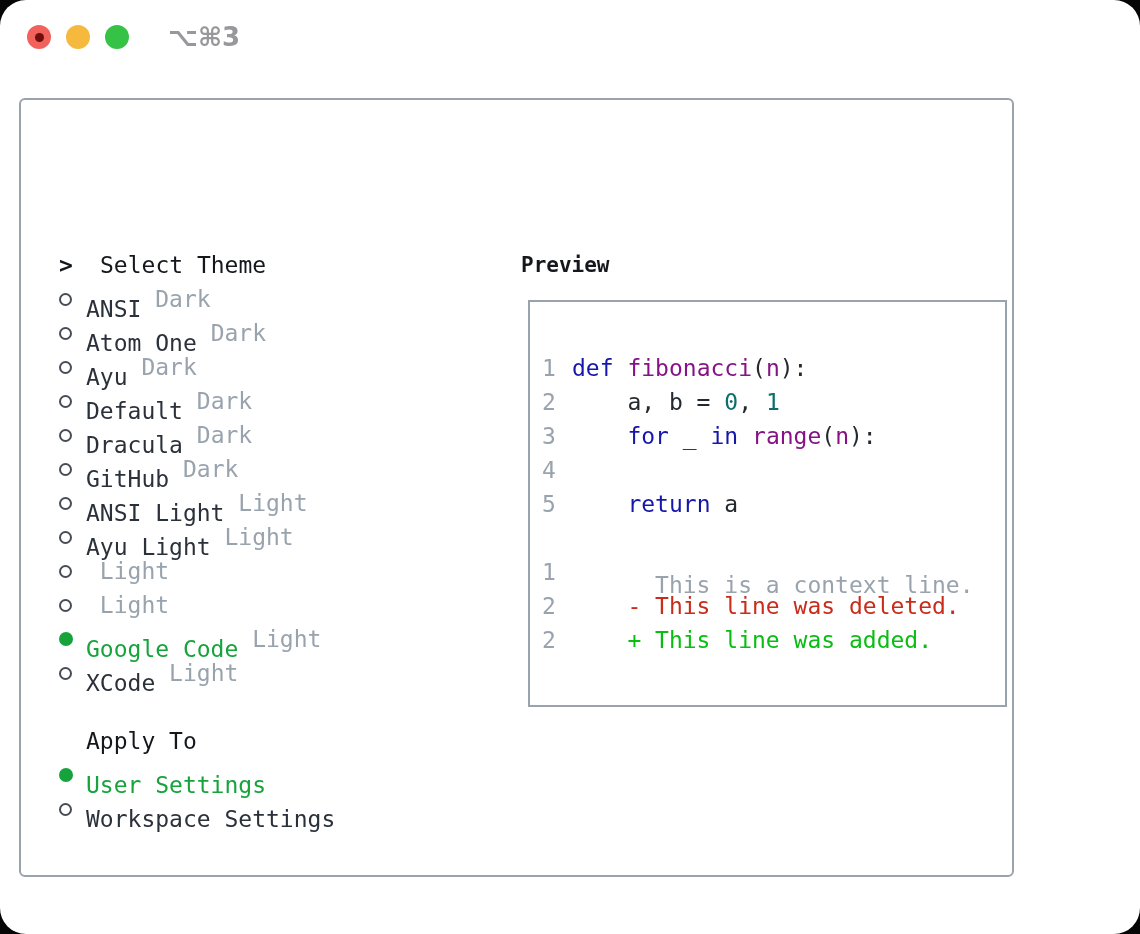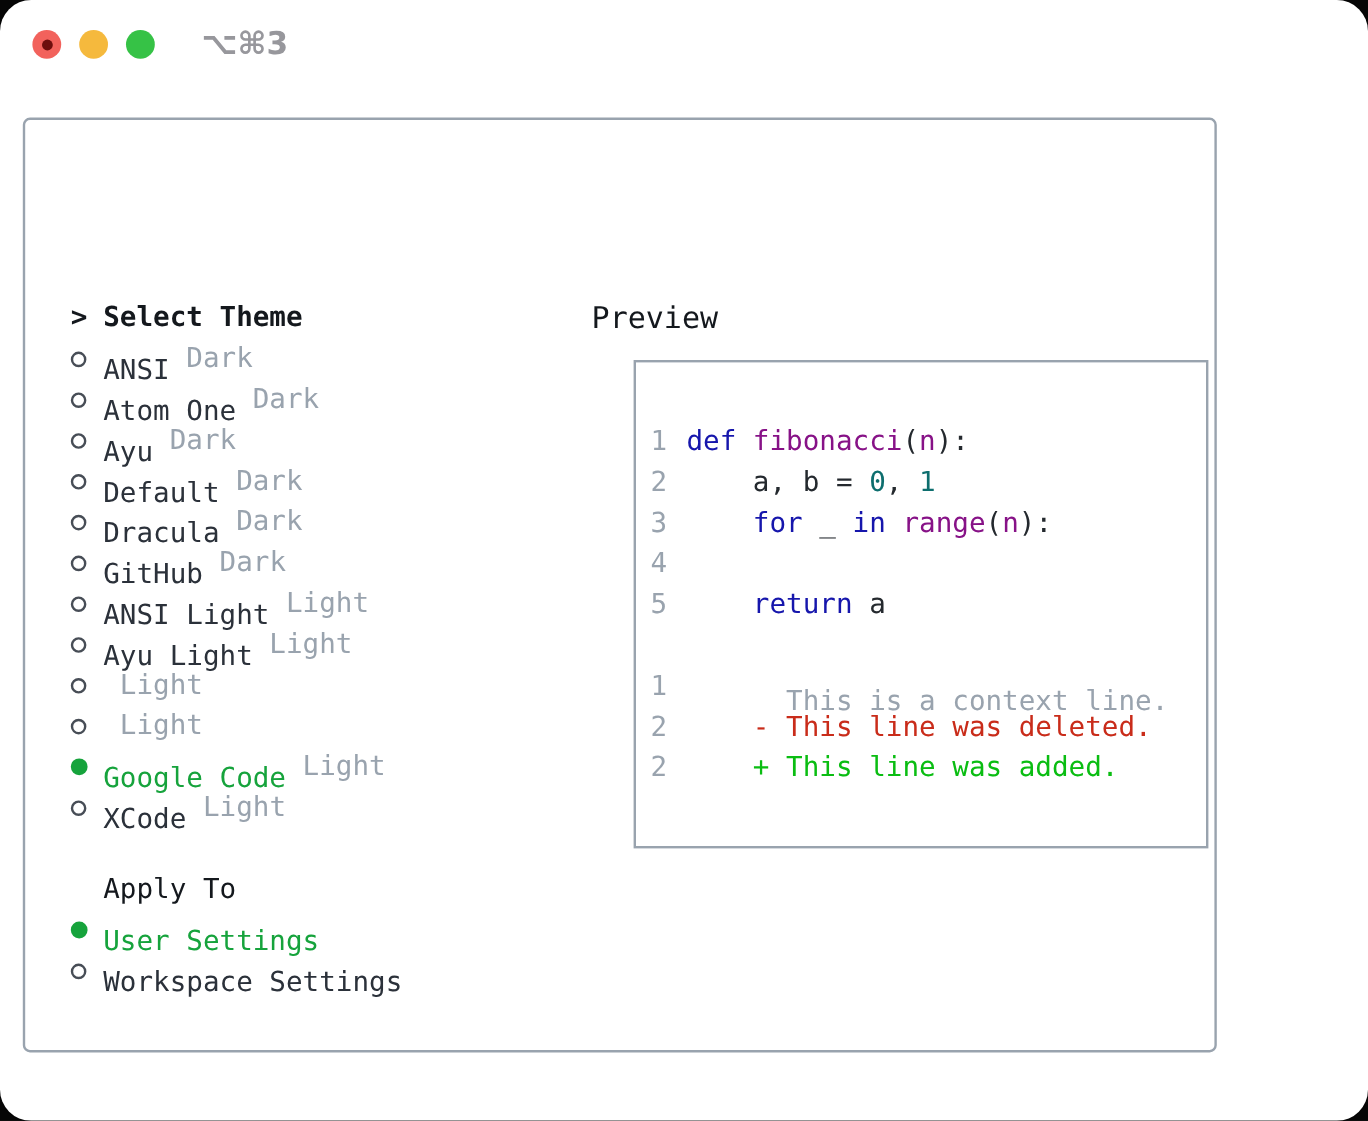--- a/index.html
+++ b/index.html
@@ -18,30 +18,30 @@
   
   .panel{position:absolute;left:19px;top:98px;width:995px;height:779px;border:2px solid var(--border);border-radius:6px;box-sizing:border-box;background:#fff;}
 
   
   .left-list{position:absolute;left:38px;top:148px;font-size:23px;color:var(--dark);}
   .row{height:34px;display:flex;align-items:center;white-space:pre;}
   .slot{flex:0 0 27px;display:flex;align-items:center;}
   .marker{font-weight:bold;color:var(--black);}
   .ring{width:13px;height:13px;border:2px solid #474d56;border-radius:50%;box-sizing:border-box;}
   .ring.sel{width:14px;height:14px;border:none;background:var(--selgreen);}
-  .hdr{font-weight:bold;color:var(--black);}
+  .hdr{font-weight:normal;color:var(--black);margin-left:14px;}
   .item-name{color:var(--dark);margin-top:20px;}
   .item-name.sel{color:var(--selgreen);}
   .item-tag{color:var(--gray);}
   .spacer{height:34px;}
   .apply-hdr{color:var(--black);}
   .hint{position:absolute;left:38px;top:760px;font-size:23px;line-height:34px;color:var(--gray);white-space:pre;}
 
   
-  .preview-title{position:absolute;left:472px;top:148px;height:34px;line-height:34px;font-size:25px;font-weight:normal;color:var(--black);}
+  .preview-title{position:absolute;left:500px;top:148px;height:34px;line-height:34px;font-size:21px;font-weight:bold;color:var(--black);}
   .preview-box{position:absolute;left:507px;top:200px;width:479px;height:407px;border:2px solid var(--border);box-sizing:border-box;padding:49px 0 0 12px;overflow:hidden;}
   .crow{height:34px;display:flex;align-items:center;font-size:23px;white-space:pre;}
   .ln{flex:0 0 30px;color:var(--gray);}
   .tok-kwd{color:var(--kwd);}
   .tok-typ{color:var(--typ);text-align:right;}
   .tok-lit{color:var(--lit);}
   .tok-pln{color:var(--pln);}
   .diff-ctx{color:var(--gray);margin-top:26px;}
   .diff-del{color:var(--del);}
   .diff-add{color:var(--add);}

